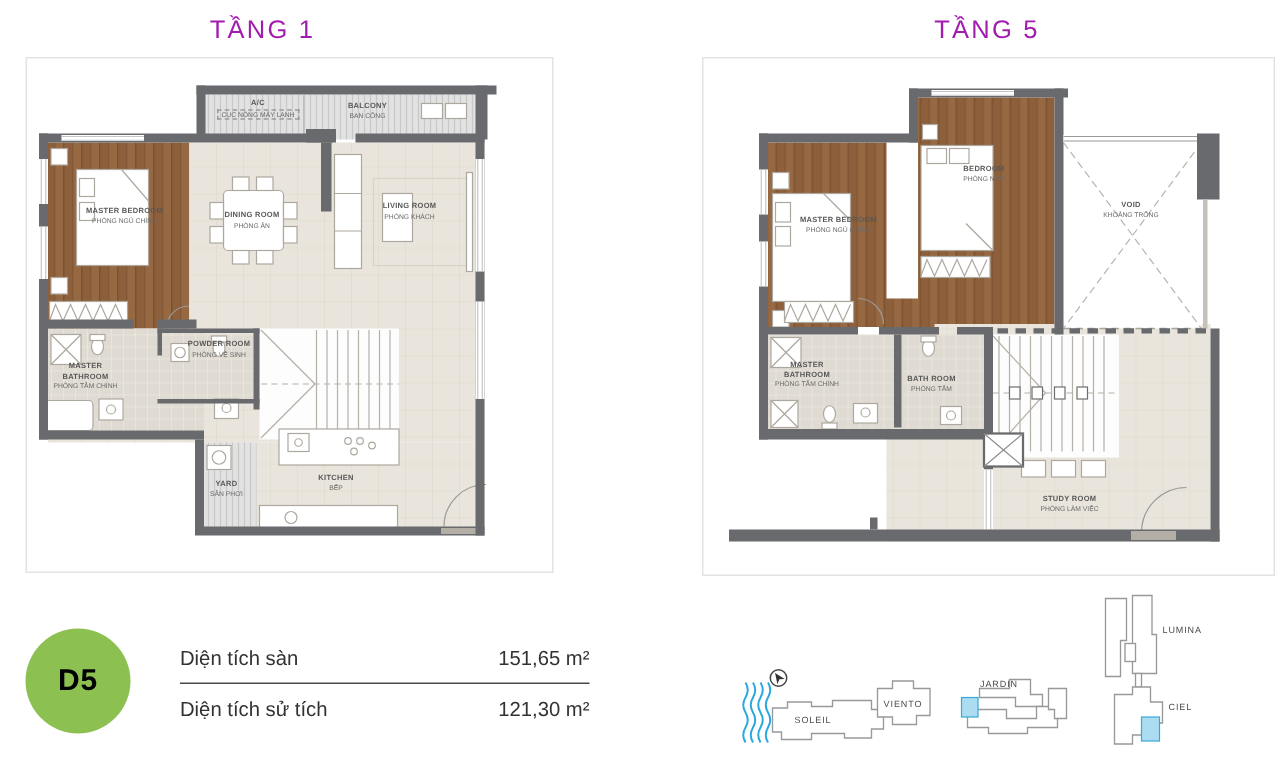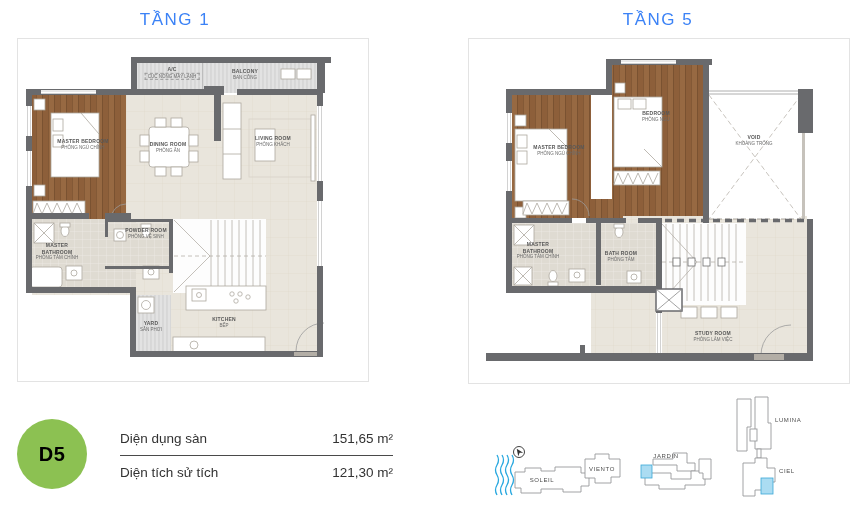--- a/index.html
+++ b/index.html
@@ -1,19 +1,19 @@
 <!DOCTYPE html>
 <html><head>
 <meta charset="utf-8">
 <style>
   html,body{margin:0;padding:0;background:#ffffff;}
   #canvas{position:relative;width:850px;height:508px;background:#fff;overflow:hidden;
           font-family:"Liberation Sans",sans-serif;}
   .floor-title{position:absolute;top:10px;font-size:17px;letter-spacing:1.5px;
-               color:#3b82f6;text-align:center;font-weight:500;}
+               color:#a21caf;text-align:center;font-weight:500;}
   #title1{left:17px;width:316px;}
   #title2{left:468px;width:380px;}
   .panel{position:absolute;border:1px solid #e3e3e3;background:#fff;}
   #panel1{left:17px;top:38px;width:350px;height:342px;}
   #panel2{left:468px;top:38px;width:380px;height:344px;}
   .panel svg{position:absolute;left:0;top:0;}
   .rlabel{position:absolute;transform:translate(-50%,-50%);text-align:center;
           color:#585858;line-height:1.3;white-space:nowrap;z-index:5;}
   .rlabel .nm{display:block;font-size:5px;font-weight:bold;letter-spacing:.2px;}
   .rlabel .sub{display:block;font-size:4.5px;color:#6b6b6b;}
@@ -358,21 +358,21 @@
       <span class="nm">STUDY ROOM</span>
       <span class="sub">PHÒNG LÀM VIỆC</span>
     </div>
   </div>
 
   <div id="legend-circle">
     <span>D5</span>
   </div>
   <div id="area-table">
     <div class="arow first">
-      <span>Diện dụng sàn</span>
+      <span>Diện tích sàn</span>
       <span>151,65 m²</span>
     </div>
     <div class="arow second">
       <span>Diện tích sử tích</span>
       <span>121,30 m²</span>
     </div>
   </div>
 
   <svg id="sitemap" width="365" height="115" viewBox="0 0 365 115">
     <g stroke="#29a8df" stroke-width="1.3" fill="none">

